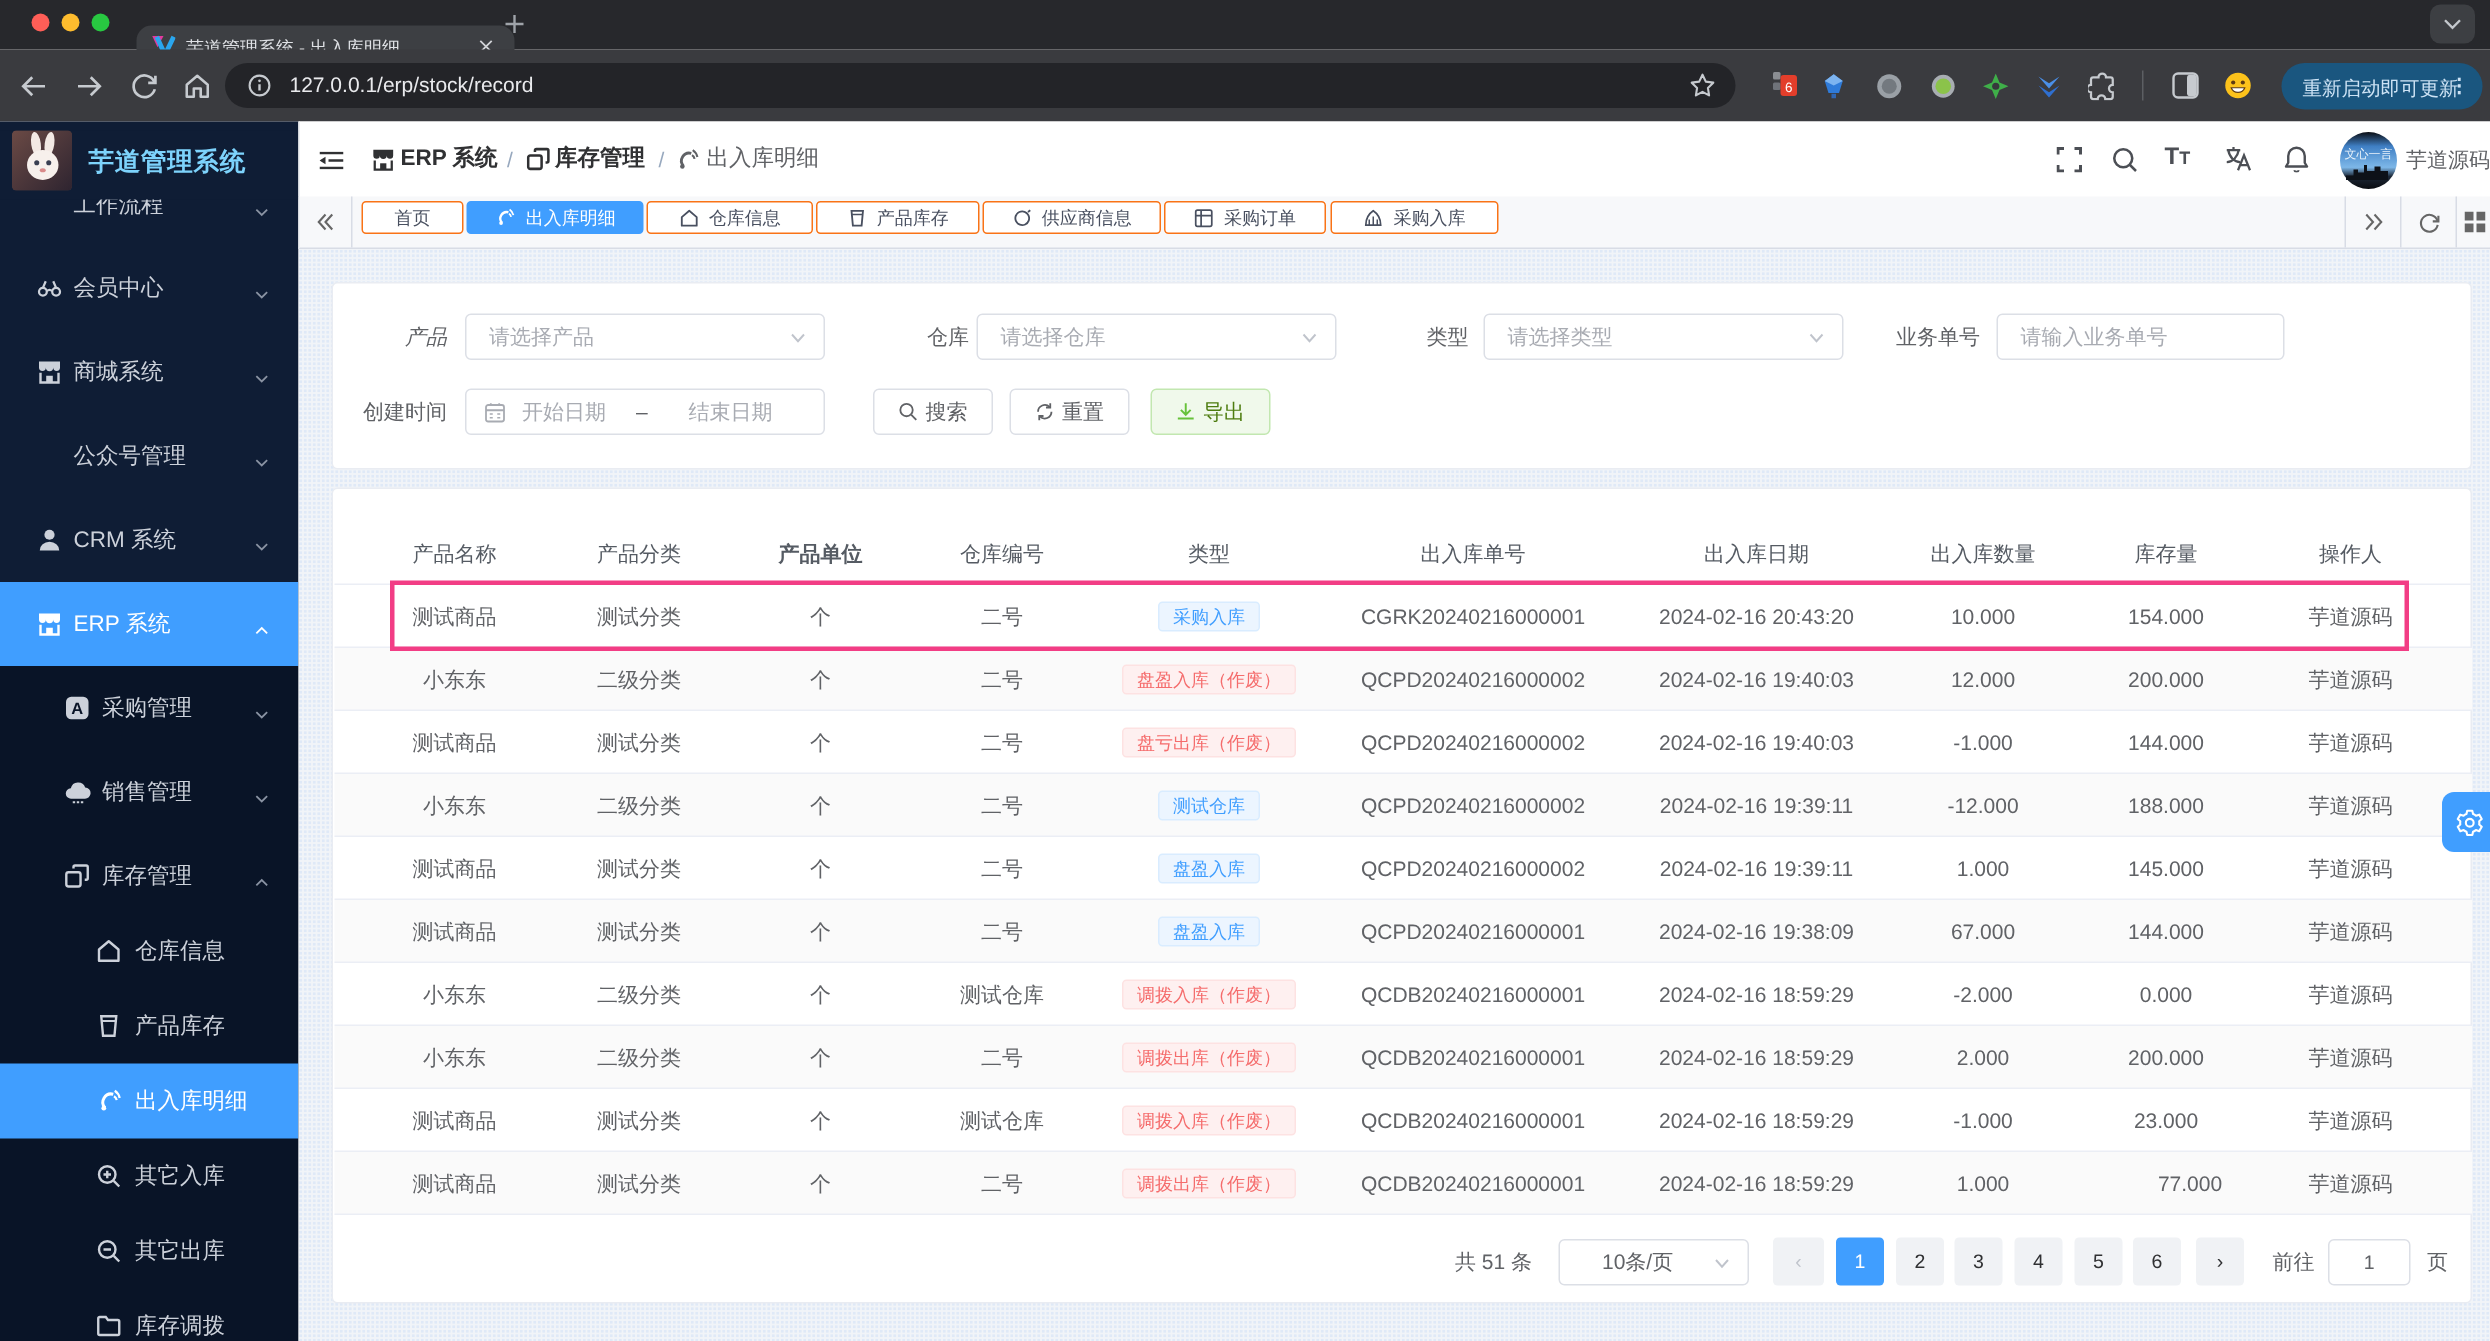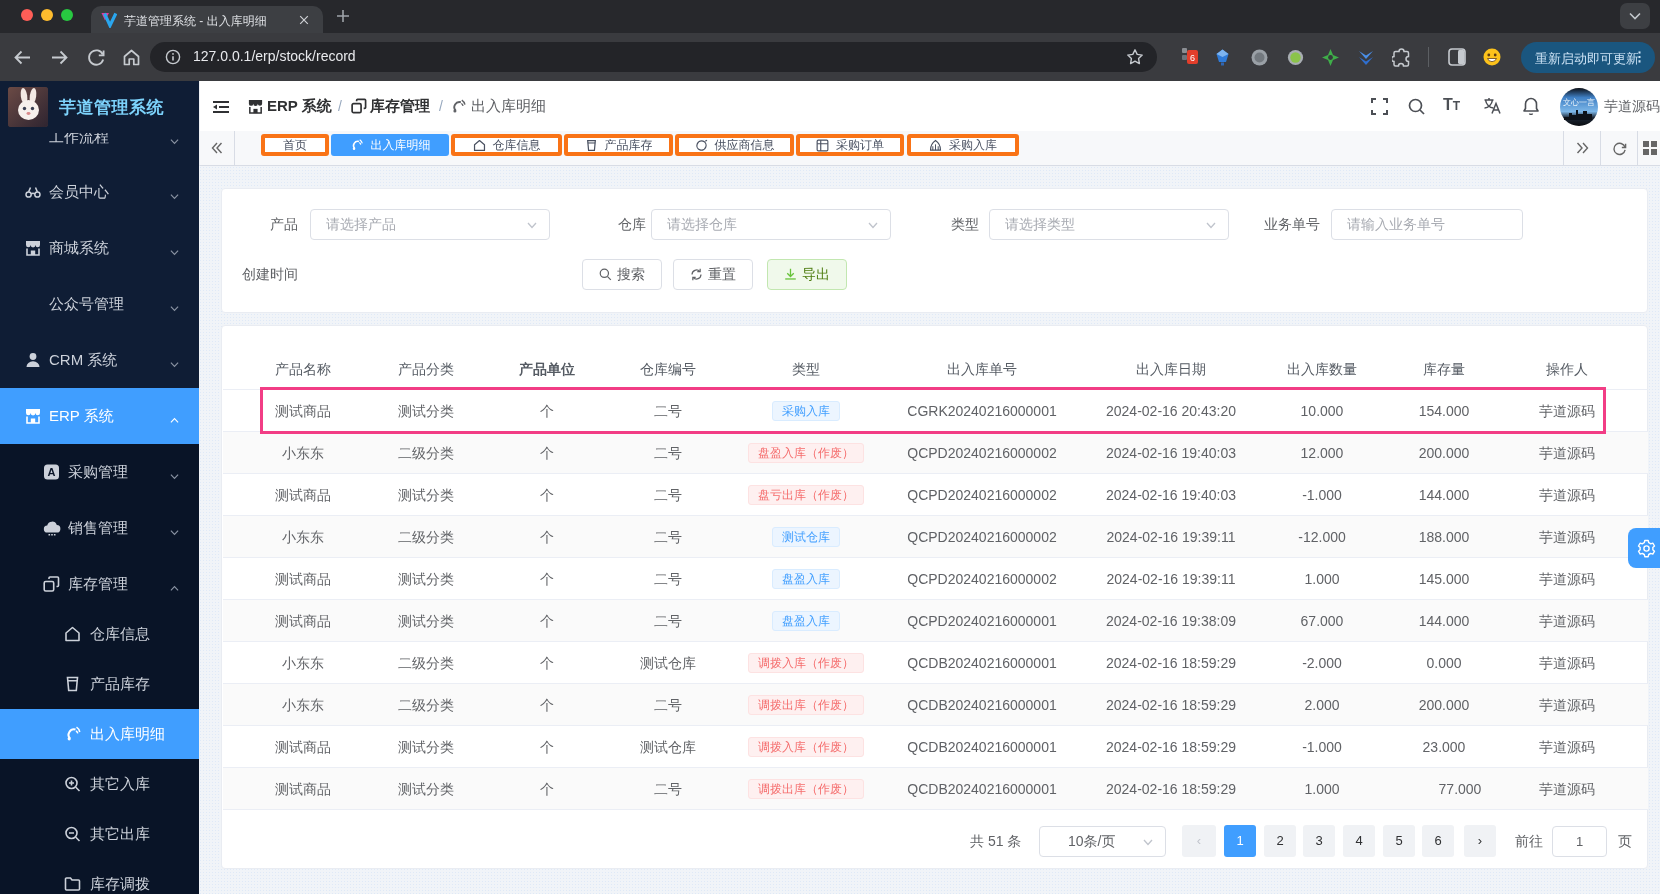--- a/index.html
+++ b/index.html
@@ -1,41 +1,41 @@
 <!DOCTYPE html>
 <html><head>
 <meta charset="utf-8">
 <style>
 *{margin:0;padding:0;box-sizing:border-box;}
 html,body{width:1660px;height:894px;overflow:hidden;}
 #app{position:relative;width:1660px;height:894px;font-family:"Liberation Sans",sans-serif;background:#fff;}
 
 #titlebar{position:absolute;left:0;top:0;width:1660px;height:33px;background:#27282c;}
 .tl{position:absolute;top:9px;width:12px;height:12px;border-radius:50%;}
-#tab{position:absolute;left:91px;top:6px;width:232px;height:28px;background:#3d3f43;border-radius:10px 10px 0 0;}
+#tab{position:absolute;left:91px;top:17px;width:252px;height:28px;background:#3d3f43;border-radius:10px 10px 0 0;}
 #tabtitle{position:absolute;left:33px;top:7px;font-size:12px;color:#dfe1e5;}
 #toolbar{position:absolute;left:0;top:33px;width:1660px;height:48px;background:#3a3b3f;}
 #omnibox{position:absolute;left:150px;top:9px;width:1007px;height:30px;border-radius:15px;background:#232428;}
 #urltext{position:absolute;left:43px;top:6px;font-size:14px;color:#e9eaed;}
 .tbi{position:absolute;top:8px;}
 
 #sidebar{position:absolute;left:0;top:81px;width:199px;height:813px;background:#0f1d35;overflow:hidden;}
 #sidesub{position:absolute;left:0;top:363px;width:199px;height:450px;background:#091427;}
 .mi{position:absolute;left:0;width:199px;height:56px;color:#ccd1da;font-size:15px;}
 .mi .t{position:absolute;top:50%;transform:translateY(-50%);white-space:nowrap;}
 .mi .ic{position:absolute;top:50%;transform:translateY(-50%);}
 .mi .ar{position:absolute;right:20px;top:50%;width:9px;height:9px;}
 .active-blue{background:#409eff;color:#fff;}
 #logo{position:absolute;left:0;top:6px;width:199px;height:46px;}
 
 #navbar{position:absolute;left:199px;top:81px;width:1461px;height:50px;background:#fff;border-left:1px solid #eef0f3;}
 .crumb{position:absolute;top:0;height:50px;line-height:50px;white-space:nowrap;}
 
 #tabbar{position:absolute;left:199px;top:131px;width:1461px;height:35px;background:#f7f8fa;border-bottom:1px solid #d8dce5;border-left:1px solid #eef0f3;}
-.vtab{position:absolute;top:3px;height:22px;background:#fff;border:4px solid #f97316;border-radius:3px;color:#495060;font-size:12px;display:flex;align-items:center;justify-content:center;gap:7px;margin-left:20px;}
+.vtab{position:absolute;top:3px;height:22px;background:#fff;border:1px solid #f97316;border-radius:3px;color:#495060;font-size:12px;display:flex;align-items:center;justify-content:center;gap:7px;}
 .vtab.act{background:#409eff;border-color:#409eff;color:#fff;}
 .tbtn{position:absolute;top:0;height:34px;border-left:1px solid #d8dce5;display:flex;align-items:center;justify-content:center;color:#666;}
 
 #content{position:absolute;left:199px;top:166px;width:1461px;height:728px;background:#f1f4f8;background-image:radial-gradient(#dfe9f7 0.9px,transparent 1px);background-size:3px 3px;}
 .card{position:absolute;background:#fff;border:1px solid #e9ecf2;border-radius:4px;}
 .lbl{position:absolute;height:31px;line-height:31px;font-size:14px;color:#606266;text-align:right;}
 .inp{position:absolute;height:31px;background:#fff;border:1px solid #dcdfe6;border-radius:4px;font-size:14px;color:#a8abb2;}
 .inp .ph{position:absolute;left:15px;top:0;line-height:29px;}
 .inp .car{position:absolute;right:11px;top:9px;}
 .btn{position:absolute;width:80px;height:31px;border:1px solid #dcdfe6;border-radius:4px;background:#fff;color:#606266;font-size:14px;display:flex;align-items:center;justify-content:center;gap:5px;}
@@ -402,21 +402,21 @@
         <svg width="14" height="14" viewBox="0 0 14 14">
           <rect x="0" y="0" width="6" height="6" fill="#666"></rect>
           <rect x="8" y="0" width="6" height="6" fill="#666"></rect>
           <rect x="0" y="8" width="6" height="6" fill="#666"></rect>
           <rect x="8" y="8" width="6" height="6" fill="#666"></rect>
         </svg>
       </div>
   </div>
   <div id="content">
 <div class="card" style="left:22px;top:22px;width:1427px;height:125px;">
-<div class="lbl" style="left:0;top:20px;width:76px;">产品</div>
+<div class="lbl" style="left:0;top:20px;width:76px;font-style:italic;">产品</div>
 <div class="inp" style="left:88px;top:20px;width:240px;">
           <span class="ph">请选择产品</span>
           <svg class="car" width="12" height="12" viewBox="0 0 12 12">
             <path d="M2 4 L6 8.5 L10 4" stroke="#c0c4cc" stroke-width="1.3" fill="none"></path>
           </svg>
         </div>
 <div class="lbl" style="left:348px;top:20px;width:76px;">仓库</div>
 <div class="inp" style="left:429px;top:20px;width:240px;">
           <span class="ph">请选择仓库</span>
           <svg class="car" width="12" height="12" viewBox="0 0 12 12">
@@ -428,20 +428,30 @@
           <span class="ph">请选择类型</span>
           <svg class="car" width="12" height="12" viewBox="0 0 12 12">
             <path d="M2 4 L6 8.5 L10 4" stroke="#c0c4cc" stroke-width="1.3" fill="none"></path>
           </svg>
         </div>
 <div class="lbl" style="left:1018px;top:20px;width:80px;">业务单号</div>
 <div class="inp" style="left:1109px;top:20px;width:192px;">
           <span class="ph">请输入业务单号</span>
         </div>
 <div class="lbl" style="left:0;top:70px;width:76px;">创建时间</div>
+<div class="inp" style="left:88px;top:70px;width:240px;">
+          <svg style="position:absolute;left:12px;top:8px" width="14" height="14" viewBox="0 0 14 14">
+            <rect x="1" y="2" width="12" height="11" rx="1.5" stroke="#a8abb2" stroke-width="1.2" fill="none"></rect>
+            <path d="M1 5.5 h12 M4.2 2 V0.8 M9.8 2 V0.8" stroke="#a8abb2" stroke-width="1.2"></path>
+            <path d="M3.5 8 h2 M3.5 10.5 h2 M8.5 8 h2 M8.5 10.5 h2" stroke="#a8abb2" stroke-width="1"></path>
+          </svg>
+          <span class="ph" style="left:37px;">开始日期</span>
+          <span class="ph" style="left:113px;color:#606266;">–</span>
+          <span class="ph" style="left:148px;">结束日期</span>
+        </div>
 <div class="btn" style="left:360px;top:70px;"><svg width="13" height="13" viewBox="0 0 17 17">
             <circle cx="7" cy="7" r="5.4" stroke="#606266" stroke-width="1.6" fill="none"></circle>
             <path d="M11.2 11.2 L15.5 15.5" stroke="#606266" stroke-width="1.6"></path>
           </svg>搜索</div>
 <div class="btn" style="left:451px;top:70px;"><svg width="13" height="13" viewBox="0 0 16 16">
             <path d="M2.5 8 a5.5 5.5 0 0 1 9.5 -3.8 M13.5 8 a5.5 5.5 0 0 1 -9.5 3.8" stroke="#606266" stroke-width="1.5" fill="none"></path>
             <path d="M12.5 1 v3.5 h-3.5 M3.5 15 v-3.5 h3.5" fill="none" stroke="#606266" stroke-width="1.5"></path>
           </svg>重置</div>
 <div class="btn exp" style="left:545px;top:70px;"><svg width="13" height="13" viewBox="0 0 16 16">
             <path d="M8 1 V10 M4 6.5 L8 10.5 L12 6.5" stroke="#67c23a" stroke-width="1.6" fill="none"></path>

